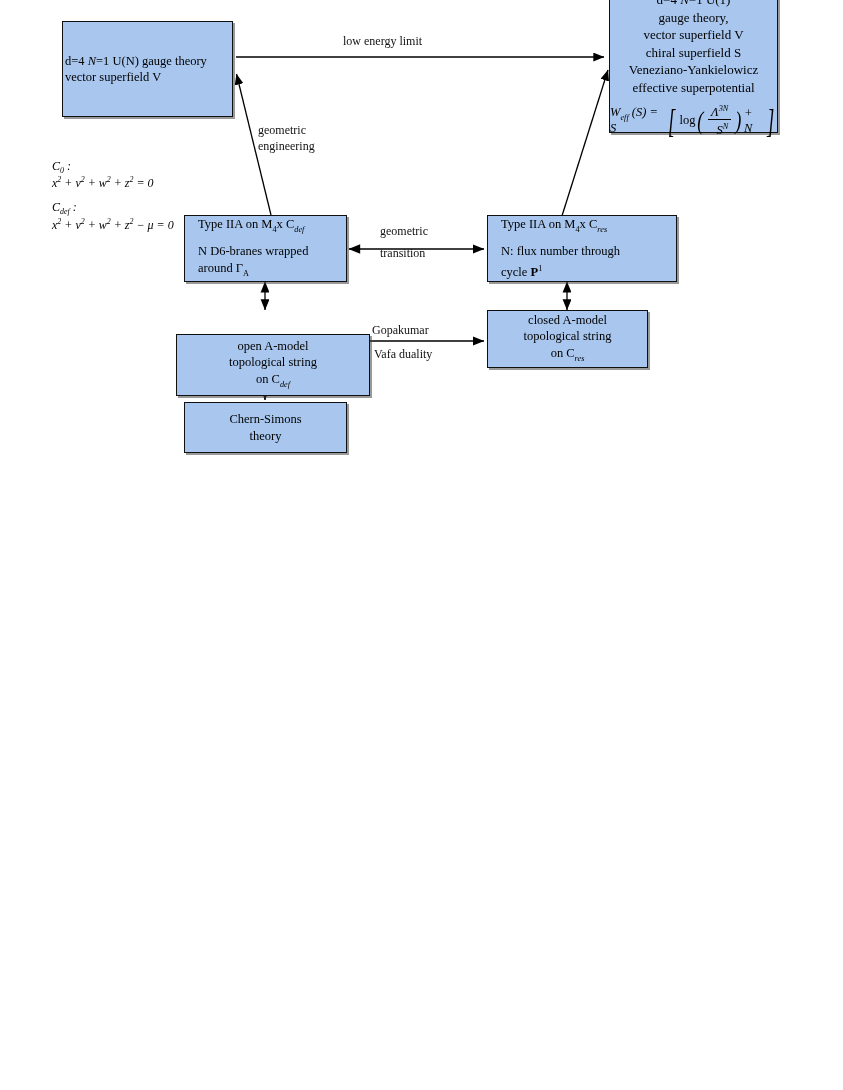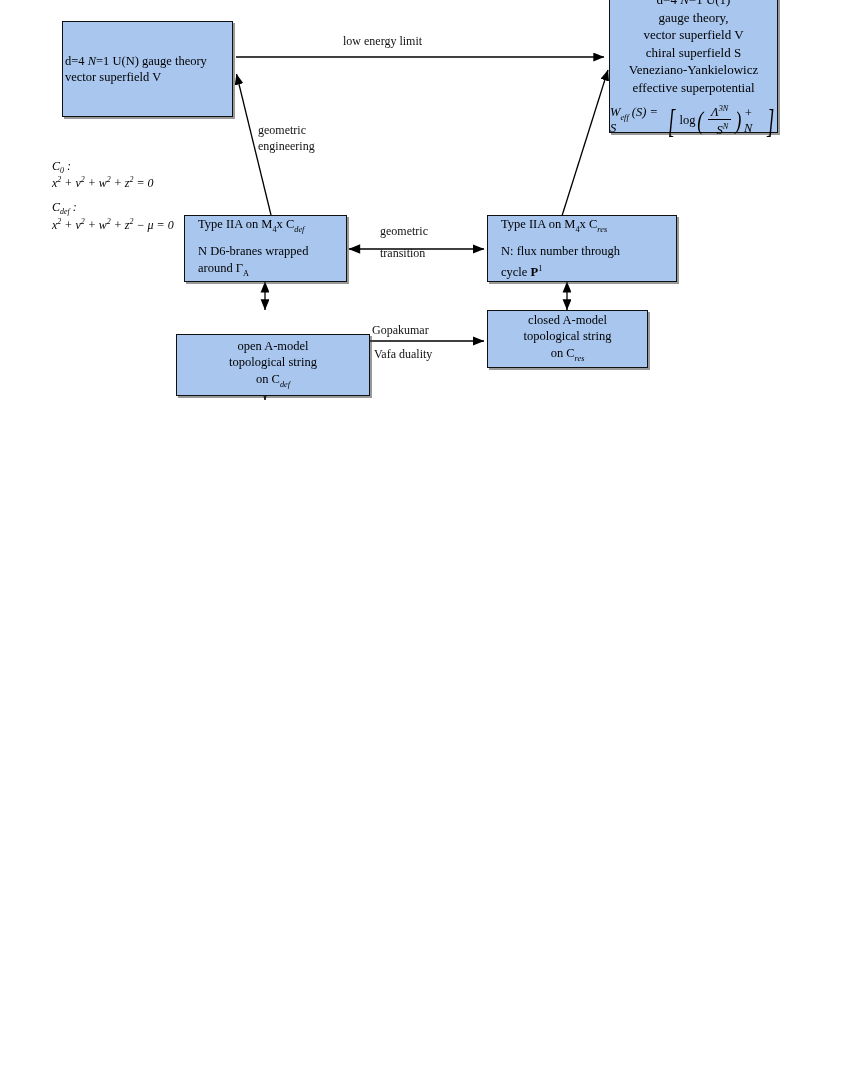--- a/index.html
+++ b/index.html
@@ -134,20 +134,24 @@
   </div>
 
   <div class="box box-shadow" style="left:487px;top:310px;width:161px;height:58px;">
     <div class="ctr-text">closed A-model</div>
     <div class="ctr-text">topological string</div>
     <div class="ctr-text">
       on C<sub><i class="up">res</i></sub>
     </div>
   </div>
 
+  <div class="box box-shadow" style="left:184px;top:402px;width:163px;height:51px;">
+    <div class="ctr-text">Chern-Simons</div>
+    <div class="ctr-text">theory</div>
+  </div>
 
   <div class="lbl" style="left:343px;top:34px;">low energy limit</div>
 
   <div class="lbl" style="left:258px;top:123px;">geometric</div>
   <div class="lbl" style="left:258px;top:139px;">engineering</div>
 
   <div class="lbl" style="left:380px;top:224px;">geometric</div>
   <div class="lbl" style="left:380px;top:246px;">transition</div>
 
   <div class="lbl" style="left:372px;top:323px;">Gopakumar</div>

